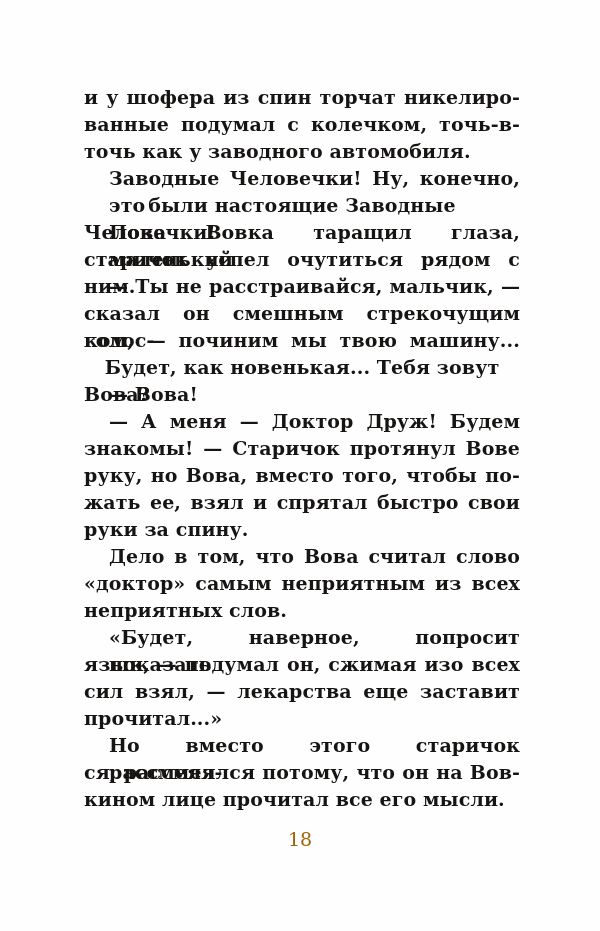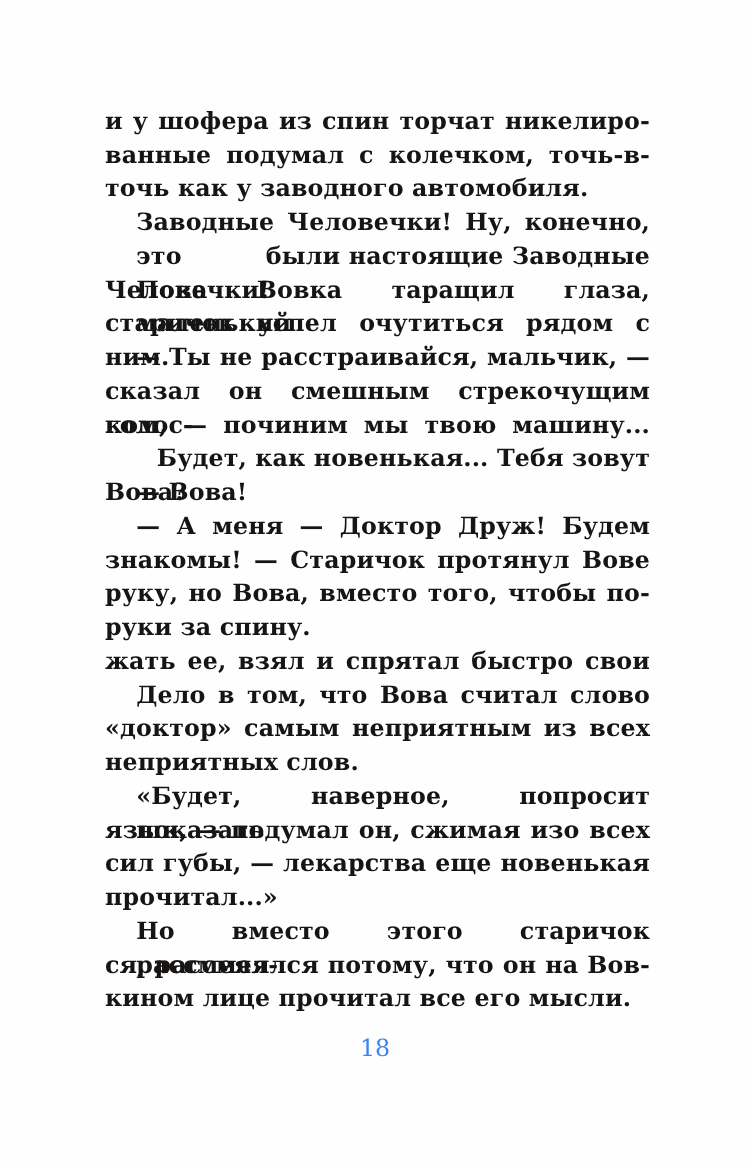--- a/index.html
+++ b/index.html
@@ -33,33 +33,33 @@
     height: 27px;
     text-align: justify;
     text-align-last: justify;
     letter-spacing: 0.1px;
     white-space: normal;
   }
   .line.indent {
     padding-left: 25px;
   }
   .line.para-end {
-    text-align: right;
+    text-align: center;
     text-align-last: left;
   }
   .page-number {
     position: absolute;
     top: 826px;
     left: 0;
     width: 600px;
     text-align: center;
     font-size: 19px;
     line-height: 27px;
     font-weight: 400;
-    color: #3b82f6;
+    color: #a16207;
   }
 </style>
 </head>
 <body>
 
 <div class="page">
   <div class="text-block">
       <div class="line">и у шофера из спин торчат никелиро-</div>
       <div class="line">ванные подумал с колечком, точь-в-</div>
       <div class="line para-end">точь как у заводного автомобиля.</div>
@@ -68,27 +68,27 @@
       <div class="line indent">Пока Вовка таращил глаза, маленький</div>
       <div class="line">старичок успел очутиться рядом с ним.</div>
       <div class="line indent">— Ты не расстраивайся, мальчик, —</div>
       <div class="line">сказал он смешным стрекочущим голос-</div>
       <div class="line">ком, — починим мы твою машину...</div>
       <div class="line para-end">Будет, как новенькая... Тебя зовут Вова?</div>
       <div class="line indent para-end">— Вова!</div>
       <div class="line indent">— А меня — Доктор Друж! Будем</div>
       <div class="line">знакомы! — Старичок протянул Вове</div>
       <div class="line">руку, но Вова, вместо того, чтобы по-</div>
+      <div class="line">жать ее, взял и спрятал быстро свои</div>
       <div class="line para-end">руки за спину.</div>
-      <div class="line">жать ее, взял и спрятал быстро свои</div>
       <div class="line indent">Дело в том, что Вова считал слово</div>
       <div class="line">«доктор» самым неприятным из всех</div>
       <div class="line para-end">неприятных слов.</div>
       <div class="line indent">«Будет, наверное, попросит показать</div>
       <div class="line">язык, — подумал он, сжимая изо всех</div>
-      <div class="line">сил губы, — лекарства еще новенькая</div>
+      <div class="line">сил взял, — лекарства еще заставит</div>
       <div class="line para-end">прочитал...»</div>
       <div class="line indent">Но вместо этого старичок рассмеял-</div>
       <div class="line">ся, рассмеялся потому, что он на Вов-</div>
       <div class="line para-end">кином лице прочитал все его мысли.</div>
     </div>
   <div class="page-number">18</div>
 </div>
 
 </body></html>

